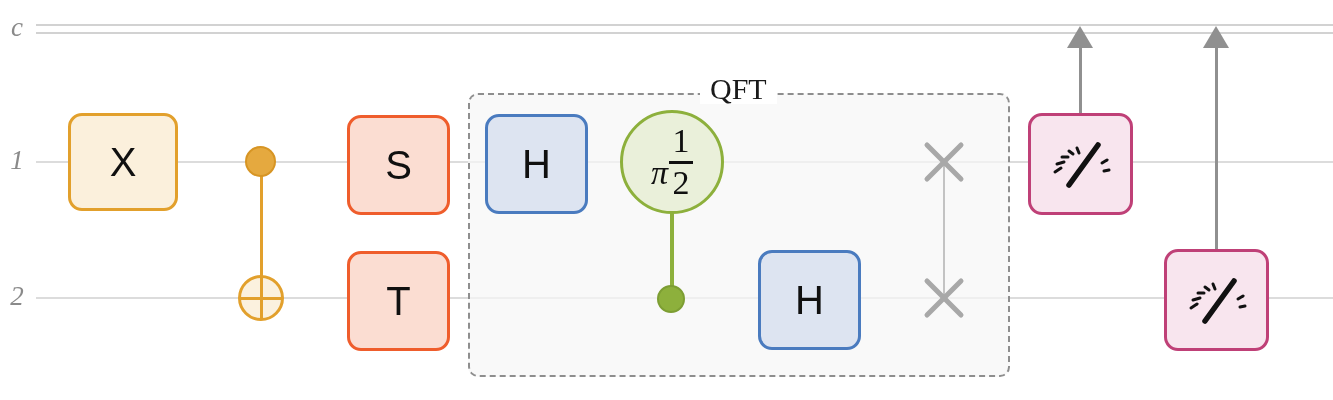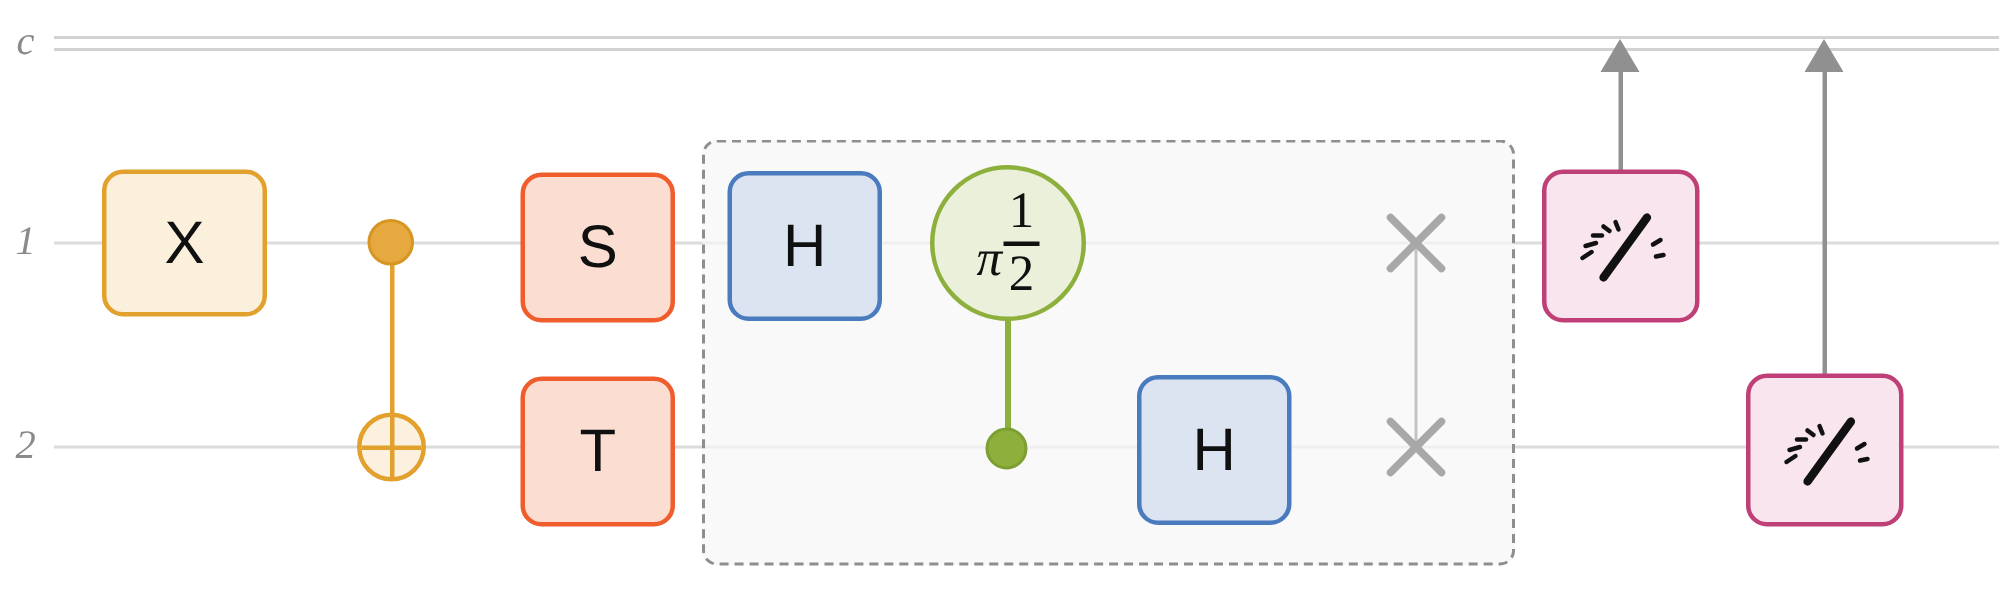--- a/index.html
+++ b/index.html
@@ -196,20 +196,21 @@
   <div class="cwire-line" style="left:36px; top:32px; width:1297px;"></div>
 
   <div class="qwire" style="left:36px; top:161px; width:1297px;"></div>
   <div class="qwire" style="left:36px; top:297px; width:1297px;"></div>
 
   <div class="wire-label" style="left:0px; top:14px;">c</div>
   <div class="wire-label" style="left:0px; top:147px;">1</div>
   <div class="wire-label" style="left:0px; top:283px;">2</div>
 
   <div class="qft-box" style="left:468px; top:93px; width:542px; height:284px;"></div>
+  <div class="qft-label" style="left:700px; top:74px;">QFT</div>
 
   <div class="gate gate-x" style="left:68px; top:113px; width:110px; height:98px;">X</div>
 
   <div class="ctrl-line" style="left:259.5px; top:162px; height:136px;"></div>
   <div class="ctrl-dot" style="left:245px; top:146px; width:31px; height:31px;"></div>
   <div class="cnot-target" style="left:238px; top:275px; width:46px; height:46px;"></div>
 
   <div class="gate gate-st" style="left:347px; top:115px; width:103px; height:100px;">S</div>
 
   <div class="gate gate-st" style="left:347px; top:251px; width:103px; height:100px;">T</div>

